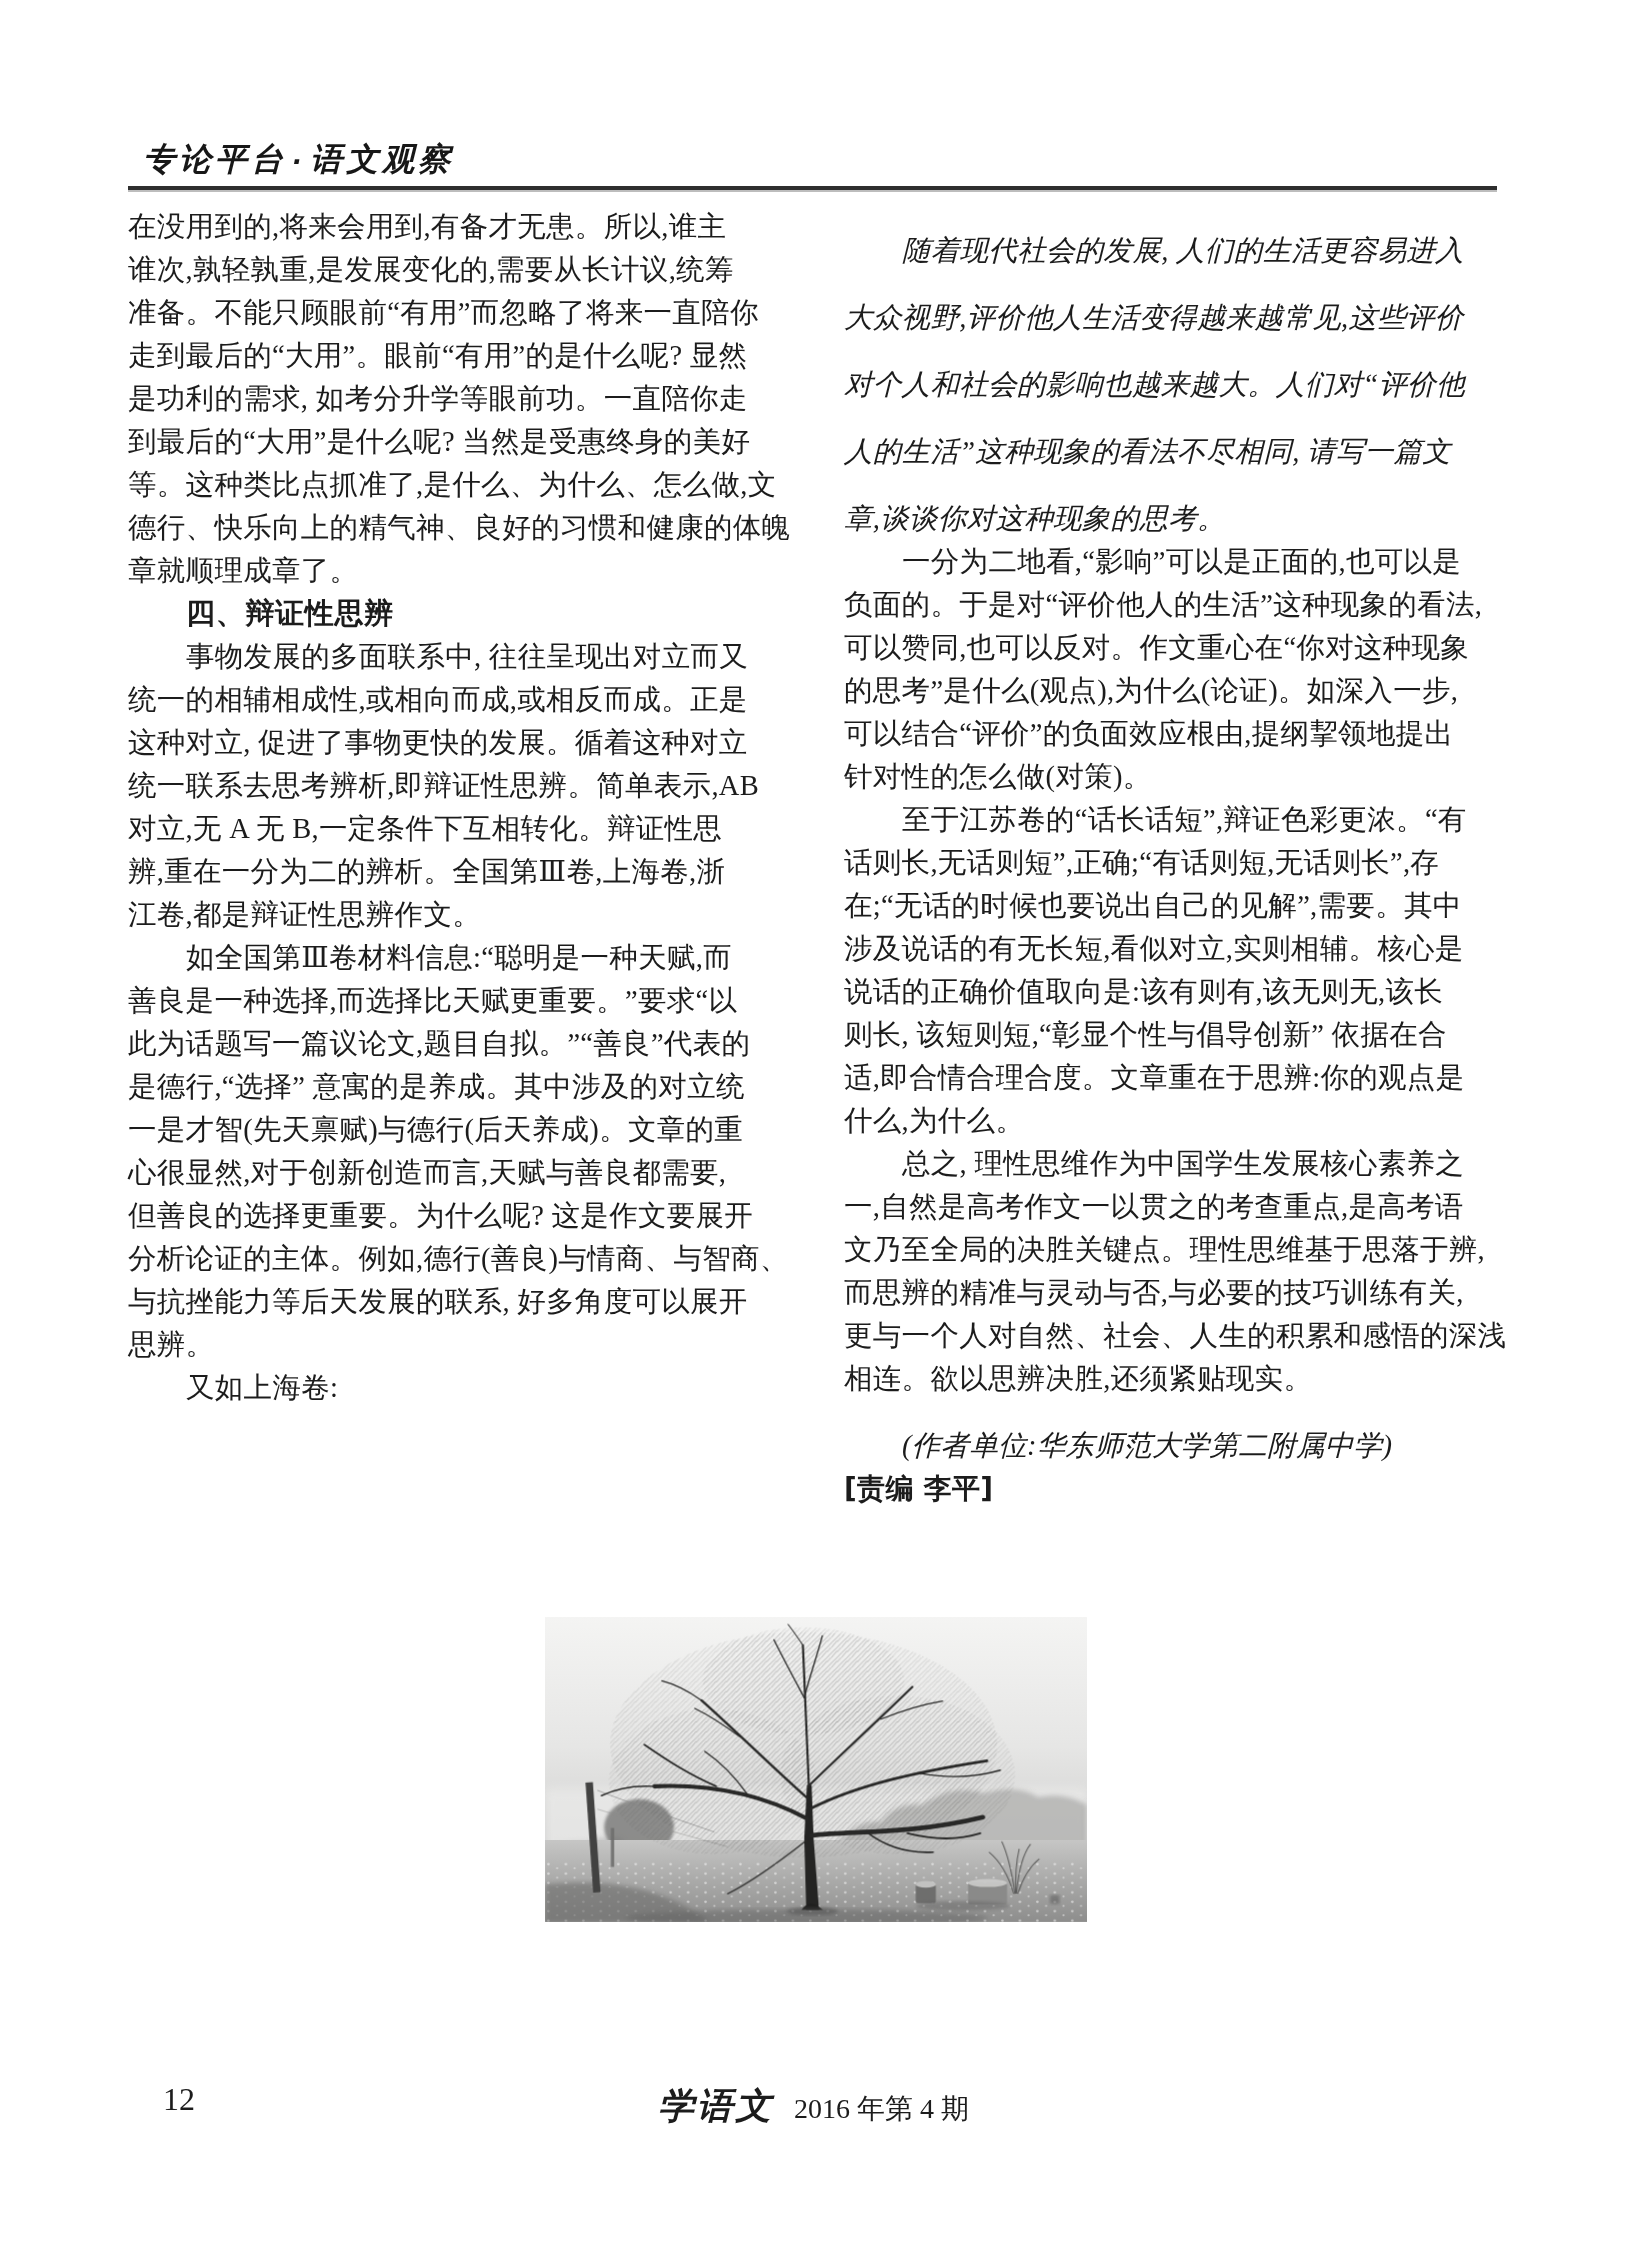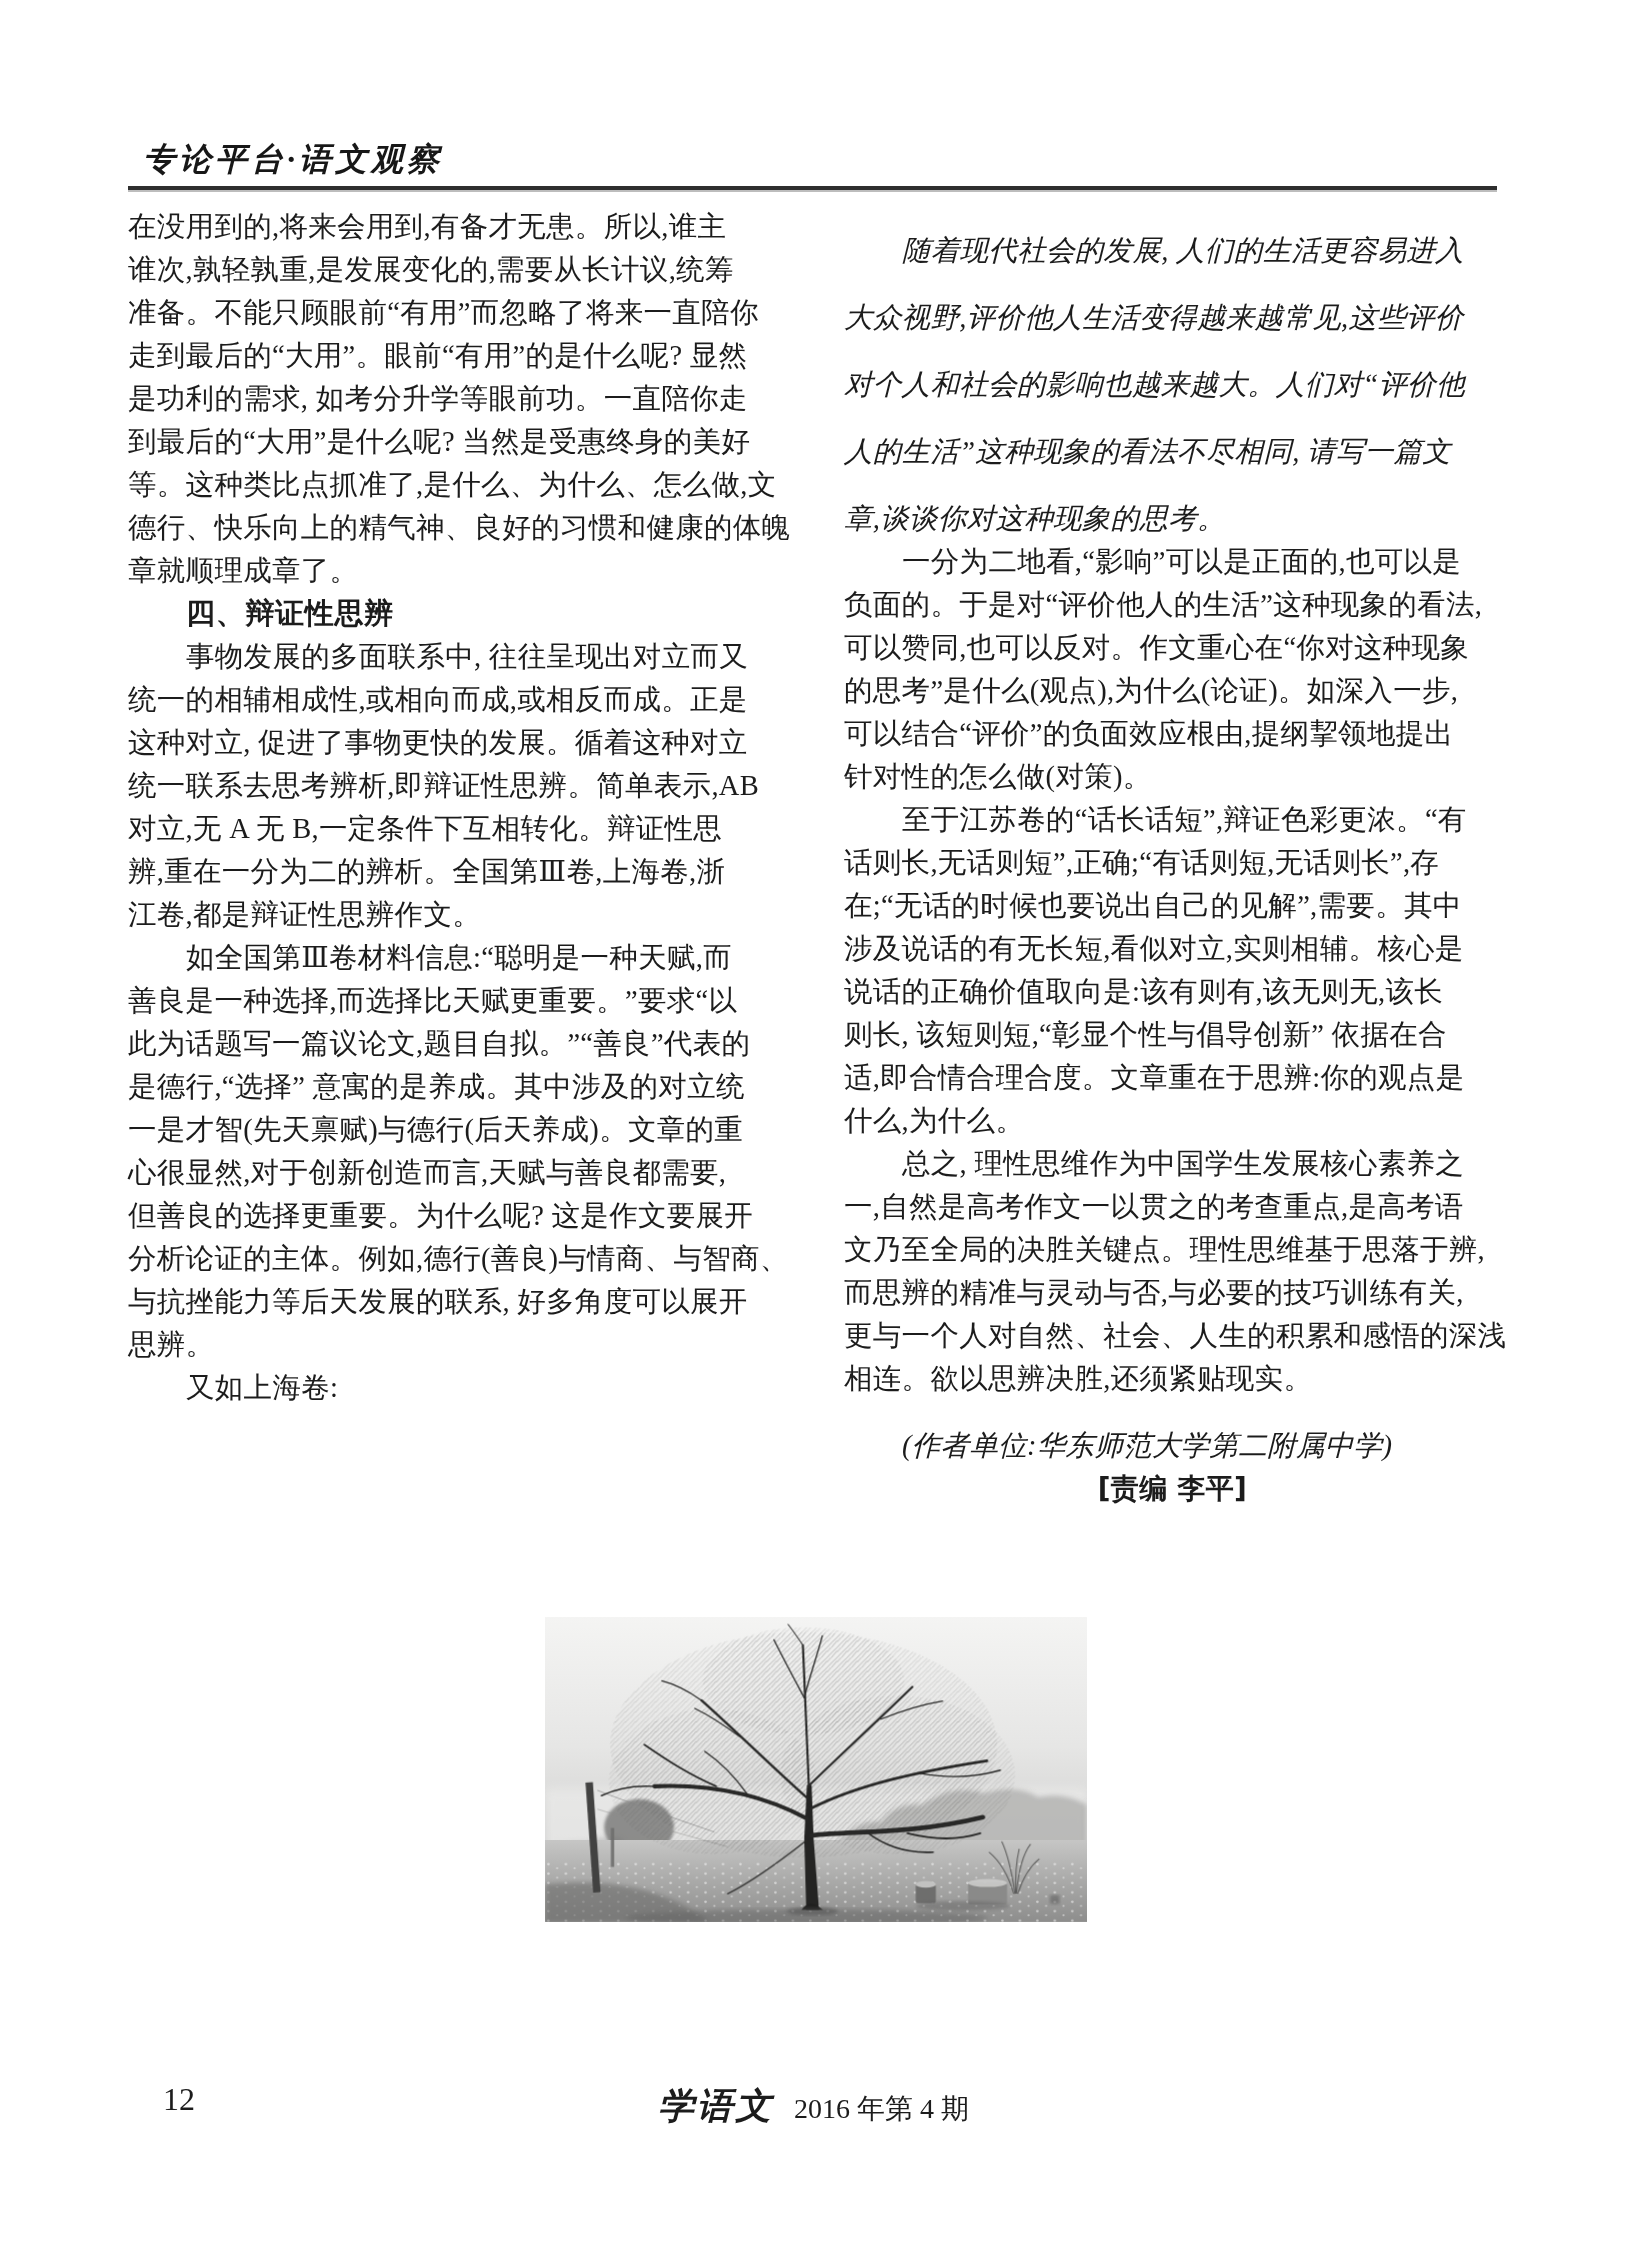--- a/index.html
+++ b/index.html
@@ -10,21 +10,21 @@
     background:#ffffff;
     color:#1c1c1c;
     font-family:"Liberation Serif","DejaVu Serif",serif;
     overflow:hidden;
   }
   
   .section-title{
     position:absolute;left:143px;top:138px;
     font-size:32px;font-weight:700;font-style:italic;
     letter-spacing:4px;
-    font-family:Liberation Serif, serif;
+    font-family:Liberation Mono, monospace;
     color:#171717;
   }
   .header-rule{
     position:absolute;left:128px;top:186px;
     width:1369px;height:4px;
     background:#2e2e2e;
     box-shadow:0 2px 0 #bdbdbd;
   }
   
   .columns{position:absolute;left:128px;top:205px;width:1372px;}
@@ -38,21 +38,21 @@
     color:#1c1c1c;
     letter-spacing:0.3px;
   }
   .line.in{text-indent:58px;}
   .line.k{font-style:italic;font-family:"Liberation Serif","DejaVu Serif",serif;margin-top:24px;}
   .line.h{
     font-family:"DejaVu Sans","Liberation Sans",sans-serif;
     font-weight:700;font-size:29px;letter-spacing:0.7px;
   }
   .line.ed{
-    text-align:center;font-weight:700;
+    text-align:left;font-weight:700;
     font-family:"DejaVu Sans","Liberation Sans",sans-serif;
     font-size:28px;
   }
   
   .photo{
     position:absolute;left:545px;top:1617px;
     width:542px;height:305px;margin:0;padding:0;
   }
   .photo svg{display:block;width:542px;height:305px;}
   

